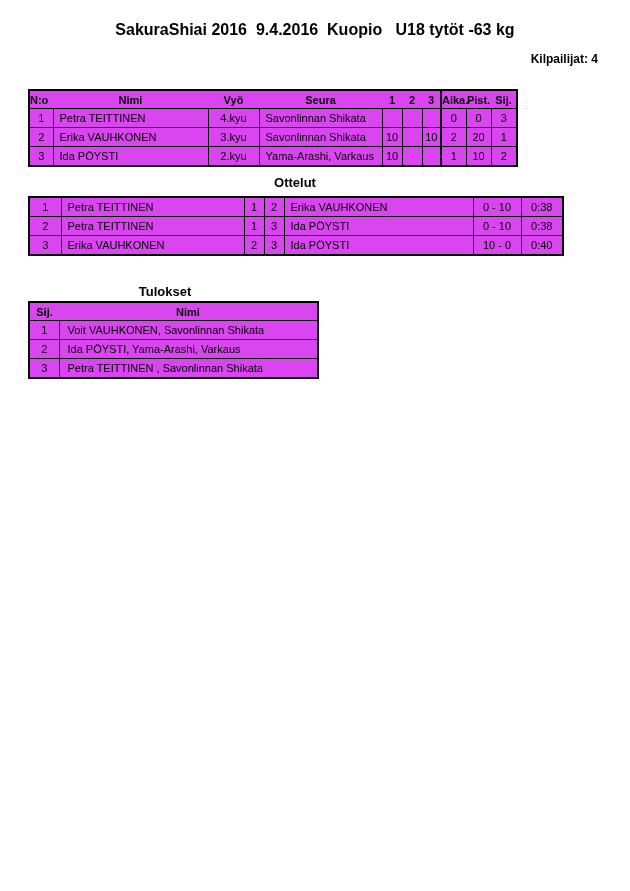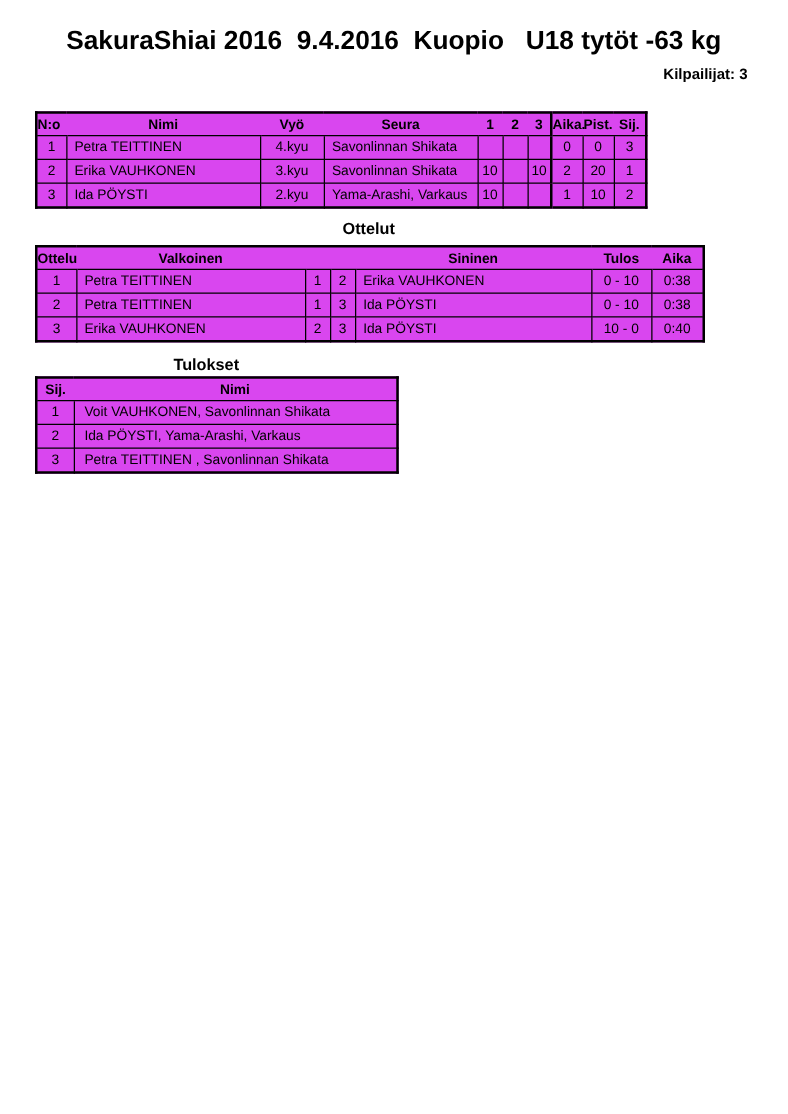--- a/index.html
+++ b/index.html
@@ -1,20 +1,20 @@
 <!DOCTYPE html>
 <html><head>
 <meta charset="utf-8">
 <style>
   html,body { margin:0; padding:0; background:#fff; }
   body { width:630px; height:891px; font-family:"Liberation Sans", sans-serif; color:#000; }
   .sheet { position:relative; width:630px; height:891px; background:#fff; overflow:hidden; }
 
   .title { position:absolute; top:21px; left:0; width:630px; text-align:center;
-           font-size:21px; font-weight:bold; white-space:pre; }
+           font-size:16px; font-weight:bold; white-space:pre; }
   .count { position:absolute; top:52px; left:0; width:598px; text-align:right;
            font-size:12px; font-weight:bold; }
 
   .section-heading { position:absolute; font-size:13px; font-weight:bold; text-align:center; }
   .h-kilpailijat { top:66px;  left:0; width:470px;margin-top:40px; }
   .h-ottelut     { top:175px; left:0; width:590px; }
   .h-tulokset    { top:284px; left:0; width:330px; }
 
   table.t { position:absolute; border-collapse:collapse; table-layout:fixed;
             font-size:11px; background:#d946ef; border:2px solid #000; }
@@ -31,21 +31,21 @@
   #t1 { left:28px; top:89px;  width:488px; }
   #t2 { left:28px; top:196px; width:534px; }
   #t3 { left:28px; top:301px; width:289px; }
 </style>
 </head>
 <body>
 
 <div class="sheet">
 
   <div class="title">SakuraShiai 2016  9.4.2016  Kuopio   U18 tytöt -63 kg</div>
-  <div class="count">Kilpailijat: 3</div>
+  <div class="count">Kilpailijat: 4</div>
 
   <div class="section-heading h-kilpailijat">Kilpailijat</div>
 
   <table class="t" id="t1">
     <colgroup>
       <col style="width:24px">
         <col style="width:155px">
         <col style="width:51px">
         <col style="width:123px">
       <col style="width:20px">
@@ -113,29 +113,20 @@
     <colgroup>
       <col style="width:32px">
         <col style="width:183px">
         <col style="width:20px">
         <col style="width:20px">
       <col style="width:189px">
         <col style="width:48px">
         <col style="width:42px">
     </colgroup>
     <tbody>
-        <tr>
-      <th class="c">Ottelu</th>
-      <th class="c">Valkoinen</th>
-      <th class="c"></th>
-      <th class="c"></th>
-      <th class="c">Sininen</th>
-      <th class="c">Tulos</th>
-      <th class="c">Aika</th>
-    </tr>
     <tr>
       <td class="c">1</td>
       <td class="l">Petra TEITTINEN</td>
       <td class="c">1</td>
       <td class="c">2</td>
       <td class="l">Erika VAUHKONEN</td>
       <td class="c">0 - 10</td>
       <td class="c">0:38</td>
     </tr>
     <tr>

